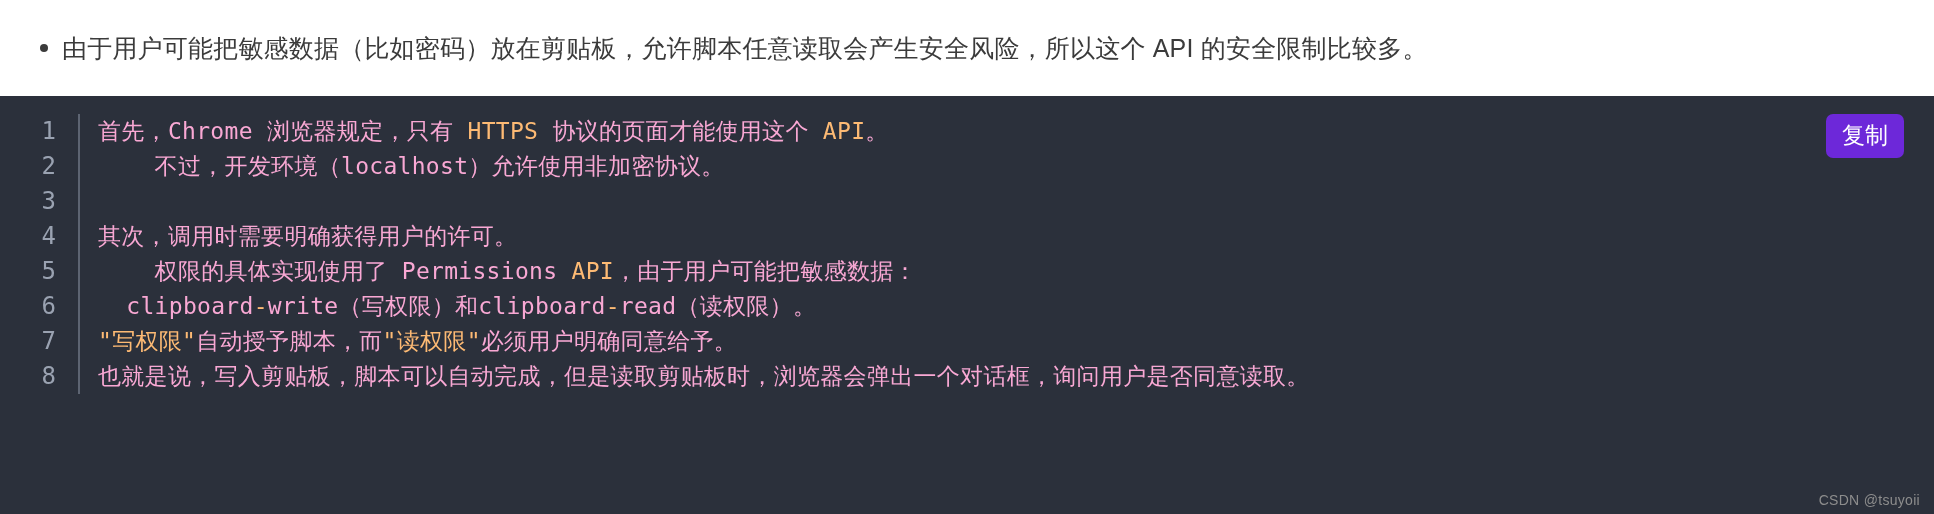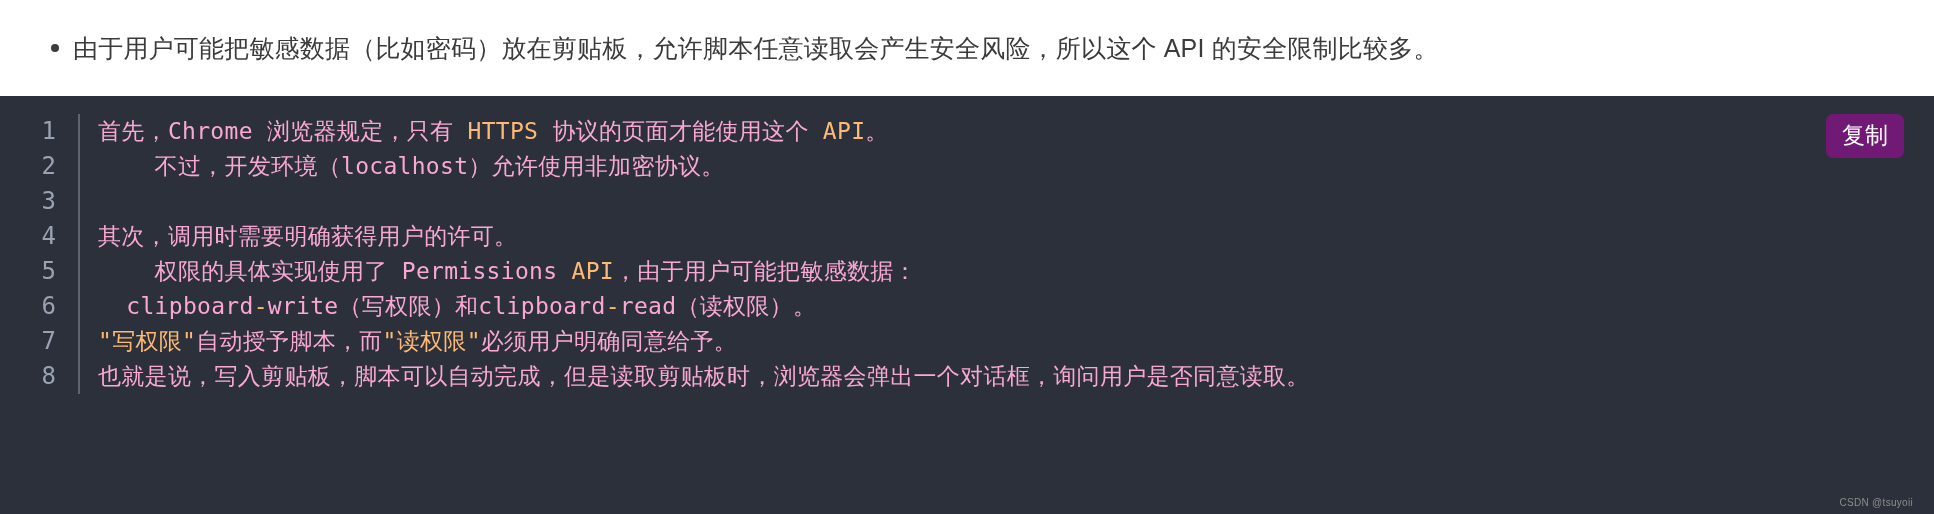--- a/index.html
+++ b/index.html
@@ -17,21 +17,21 @@
 
   
   .bullet-block {
     padding: 0;
     margin: 0;
     height: 96px;
     display: flex;
     align-items: center;
   }
   .bullet-list {
-    margin: 11px;
+    margin: 0;
     padding: 0;
     list-style: none;
     width: 100%;
   }
   .bullet-item {
     position: relative;
     padding-left: 62px;
     font-size: 25px;
     line-height: 34px;
     color: #3b3b3b;
@@ -96,38 +96,38 @@
     letter-spacing: 0.3px;
   }
   .tok-green { color: #fdba74; }
   .tok-plain { color: #f9a8d4; }
 
   
   .copy-btn {
     position: absolute;
     top: 18px;
     right: 30px;
-    background: #701a75;
+    background: #6d28d9;
     color: #ffffff;
     border: none;
     border-radius: 7px;
     font-size: 23px;
     font-family: "Liberation Sans", "DejaVu Sans", sans-serif;
     padding: 7px 16px 9px 16px;
     line-height: 28px;
     cursor: pointer;
   }
 
   
   .watermark {
     position: absolute;
-    right: 21px;
+    right: 14px;
     bottom: 6px;
     color: #8d8d8d;
-    font-size: 10px;
+    font-size: 14px;
     font-family: "Liberation Sans", "DejaVu Sans", sans-serif;
     letter-spacing: 0.3px;
     margin-top: 15px;
   }
 </style>
 </head>
 <body>
 
 <div class="bullet-block">
   <ul class="bullet-list">

